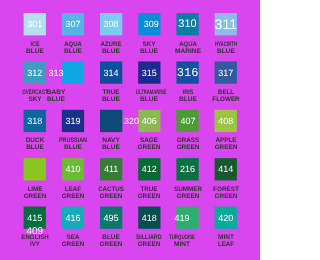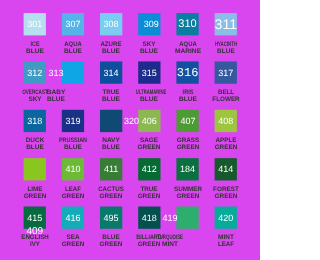--- a/index.html
+++ b/index.html
@@ -249,21 +249,21 @@
       <div class="sw" style="width: 22.3px; height: 22.3px;">
         <div class="num" style="top: 7.2px; font-size: 9px; line-height: 9px; color: rgb(255, 255, 255);">412</div>
       </div>
       <div class="nm" style="margin-top: 5.3px; font-size: 6.4px; line-height: 7px; color: rgb(51, 51, 51);">
         <span class="nmline" style="transform: scaleX(0.9824);">TRUE</span>
         <span class="nmline" style="transform: scaleX(0.9985);">GREEN</span>
       </div>
     </div>
     <div class="cell" style="left: 187.55px; top: 158.15px;">
       <div class="sw" style="width: 22.3px; height: 22.3px;">
-        <div class="num" style="top: 7.2px; font-size: 9px; line-height: 9px; color: rgb(255, 255, 255);">184</div>
+        <div class="num" style="top: 7.2px; font-size: 9px; line-height: 9px; color: rgb(255, 255, 255);">216</div>
       </div>
       <div class="nm" style="margin-top: 5.3px; font-size: 6.4px; line-height: 7px; color: rgb(51, 51, 51);">
         <span class="nmline" style="transform: scaleX(0.9927);">SUMMER</span>
         <span class="nmline" style="transform: scaleX(1.0073);">GREEN</span>
       </div>
     </div>
     <div class="cell" style="left: 225.75px; top: 158.15px;">
       <div class="sw" style="width: 22.3px; height: 22.3px;">
         <div class="num" style="top: 7.2px; font-size: 9px; line-height: 9px; color: rgb(255, 255, 255);">414</div>
       </div>
@@ -301,21 +301,21 @@
     </div>
     <div class="cell" style="left: 149.35px; top: 206.5px;">
       <div class="sw" style="width: 22.3px; height: 22.3px;">
         <div class="num" style="top: 7.2px; font-size: 9px; line-height: 9px; color: rgb(255, 255, 255);">418</div>
       </div>
       <div class="nm" style="margin-top: 5.3px; font-size: 6.4px; line-height: 7px; color: rgb(51, 51, 51);">
         <span class="nmline" style="transform: scaleX(0.8515);">BILLIARD</span>
         <span class="nmline" style="transform: scaleX(0.9985);">GREEN</span>
       </div>
     </div>
-    <div class="cell" style="left: 170px; top: 206.5px;">
+    <div class="cell" style="left: 182px; top: 206.5px;">
       <div class="sw" style="width: 22.3px; height: 22.3px;">
         <div class="num" style="top: 7.2px; font-size: 9px; line-height: 9px; color: rgb(255, 255, 255);">419</div>
       </div>
       <div class="nm" style="margin-top: 5.3px; font-size: 6.4px; line-height: 7px; color: rgb(51, 51, 51);">
         <span class="nmline" style="transform: scaleX(0.6868);">TURQUOISE</span>
         <span class="nmline" style="transform: scaleX(1.0176);">MINT</span>
       </div>
     </div>
     <div class="cell" style="left: 225.75px; top: 206.5px;">
       <div class="sw" style="width: 22.3px; height: 22.3px;">

